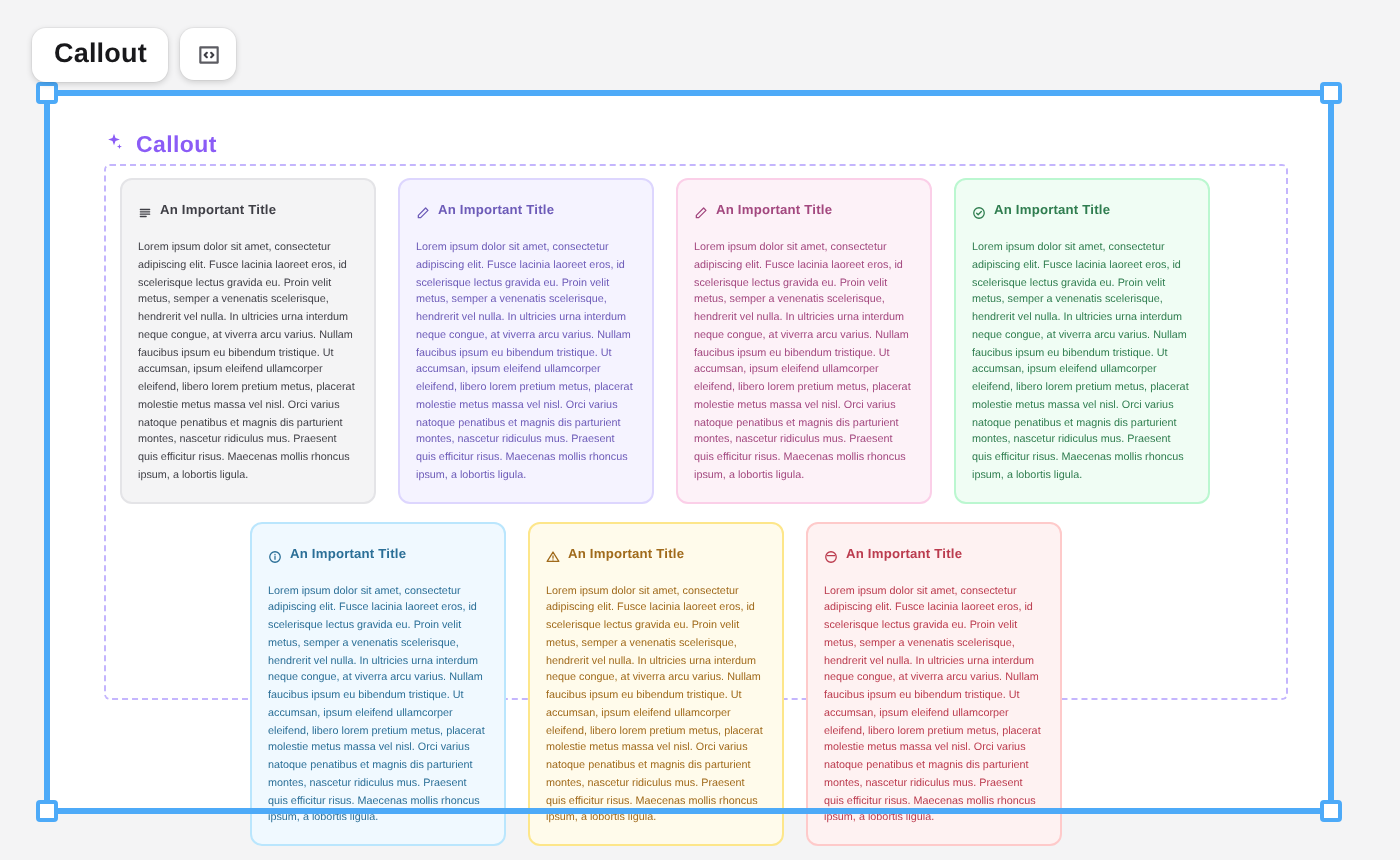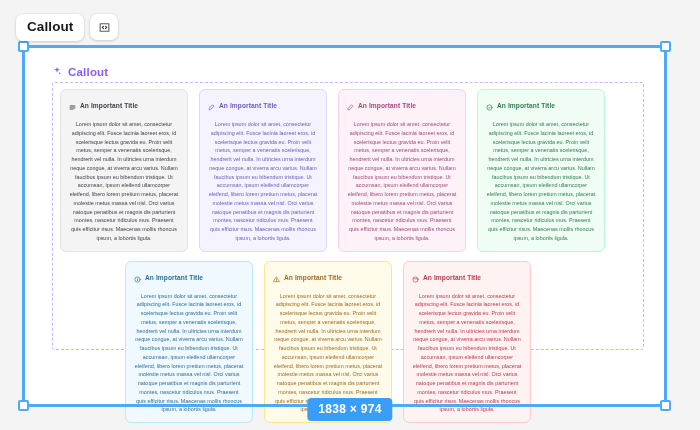--- a/index.html
+++ b/index.html
@@ -4,21 +4,21 @@
 <style>
   * { box-sizing: border-box; }
   html, body {
     margin: 0; padding: 0;
     width: 700px; height: 430px;
     overflow: hidden;
     background: #f4f4f5;
     font-family: "Liberation Sans", sans-serif;
   }
 
-  #root { position: relative; width: 700px; height: 430px; text-align: center; }
+  #root { position: relative; width: 700px; height: 430px; }
 
   
   .toolbar {
     position: absolute; left: 16px; top: 14px;
     display: flex; align-items: center; gap: 6px;
     z-index: 30;
   }
   .chip {
     background: #ffffff;
     border-radius: 7px;
@@ -287,15 +287,14 @@
   <div class="sel-line sel-top"></div>
   <div class="sel-line sel-bottom"></div>
   <div class="sel-line sel-left"></div>
   <div class="sel-line sel-right"></div>
 
   <div class="handle h-tl"></div>
   <div class="handle h-tr"></div>
   <div class="handle h-bl"></div>
   <div class="handle h-br"></div>
 
-  <div class="size-badge">1838 × 974</div>
 
 </div>
 
 </body></html>

